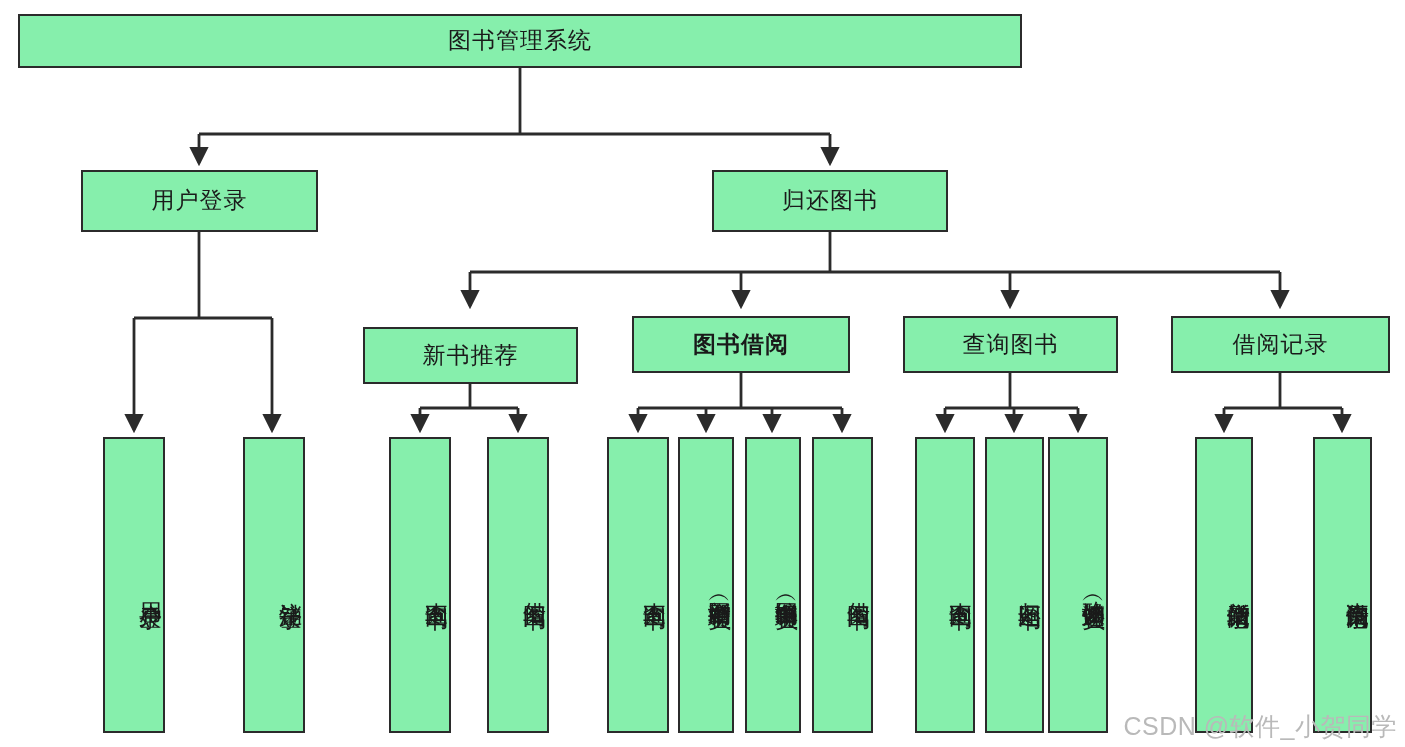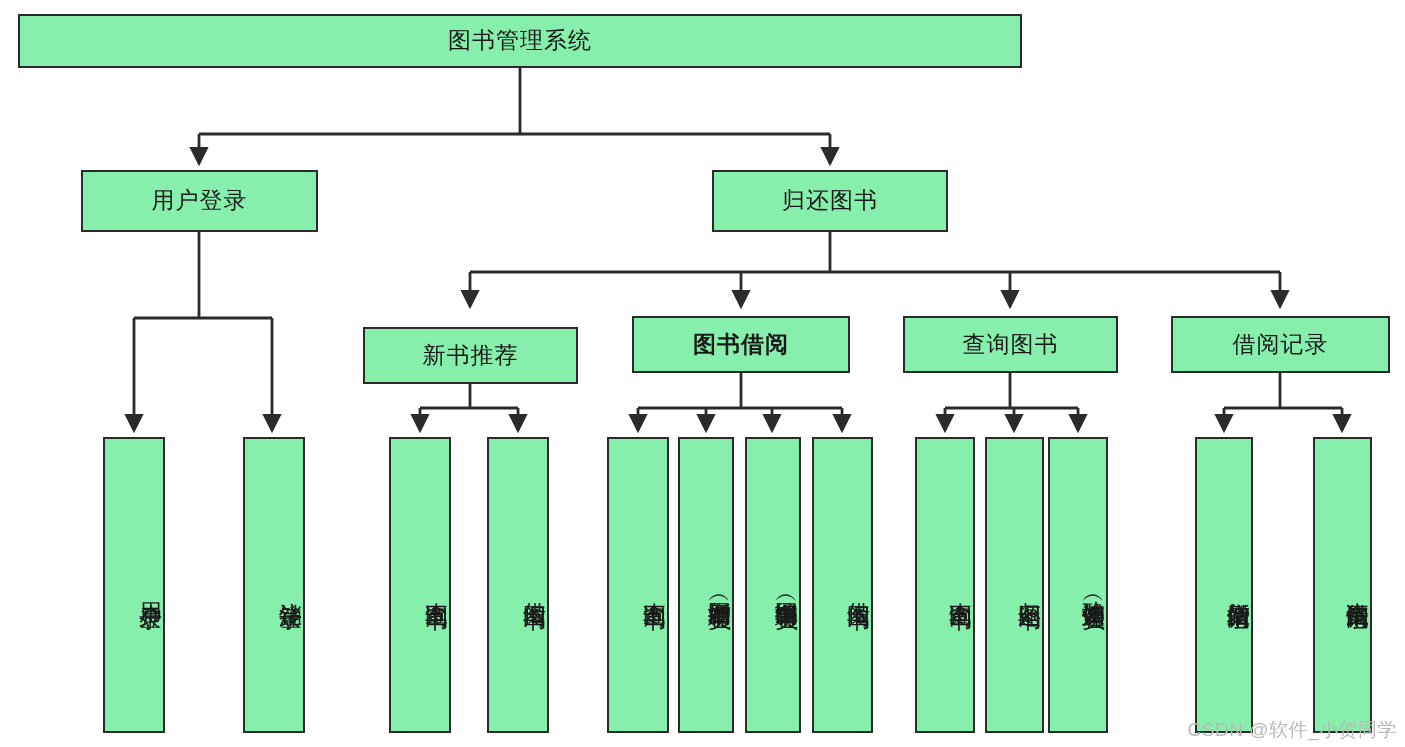--- a/index.html
+++ b/index.html
@@ -56,21 +56,21 @@
     overflow: hidden;
   }
   .node-v.tall-text {
     padding-top: 4px;
     letter-spacing: 1px;
   }
   .watermark {
     position: absolute;
     right: 8px;
     bottom: 4px;
-    font-size: 19px;
+    font-size: 25px;
     color: #b9b9b9;
     letter-spacing: 0.5px;
     white-space: nowrap;
   }
 </style>
 </head>
 <body>
 
 <div id="diagram-root">
 

